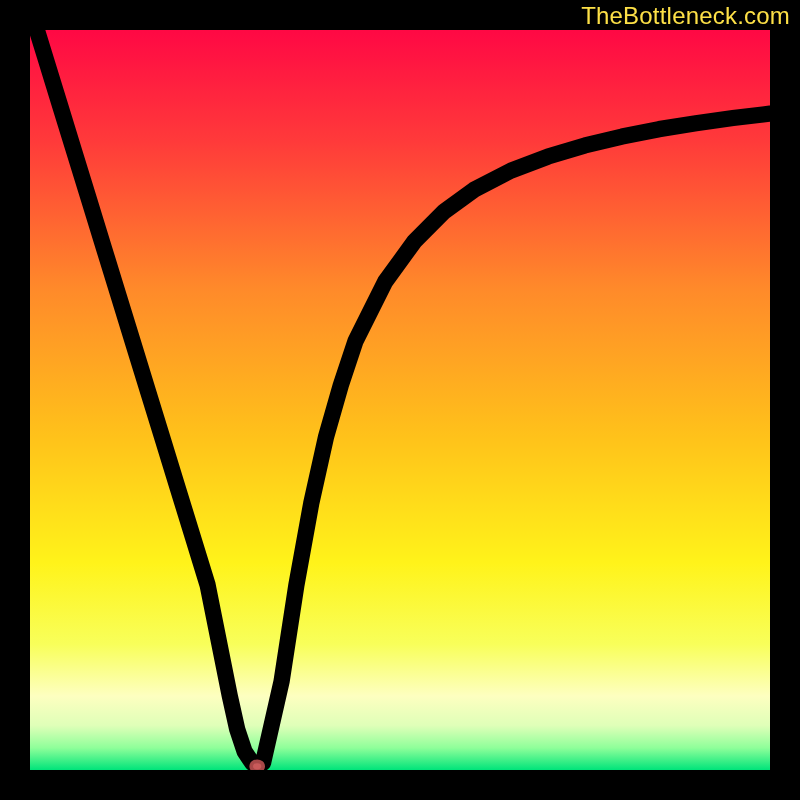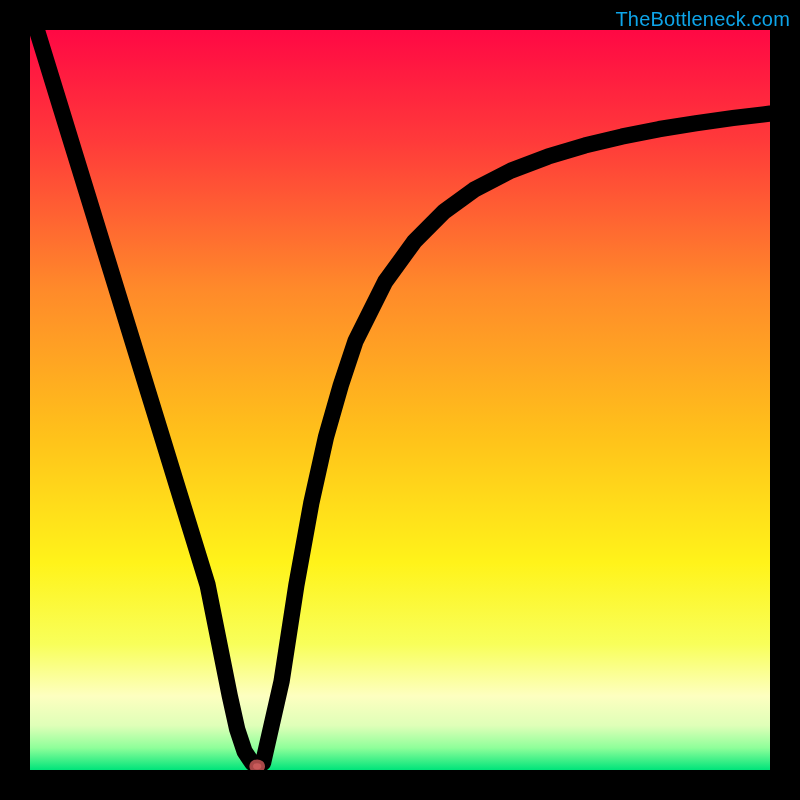--- a/index.html
+++ b/index.html
@@ -13,24 +13,24 @@
   }
   .chart-wrapper {
     position: relative;
     width: 800px;
     height: 800px;
     background: #000000;
     box-sizing: border-box;
   }
   .watermark {
     position: absolute;
-    top: 8px;
+    top: 2px;
     right: 10px;
-    color: #0ea5e9;
-    font-size: 20px;
+    color: #fde047;
+    font-size: 24px;
     font-weight: 500;
     letter-spacing: 0.2px;
     z-index: 5;
     font-family: Arial, Helvetica, sans-serif;
   }
   .plot-area {
     position: absolute;
     left: 30px;
     top: 30px;
     width: 740px;

